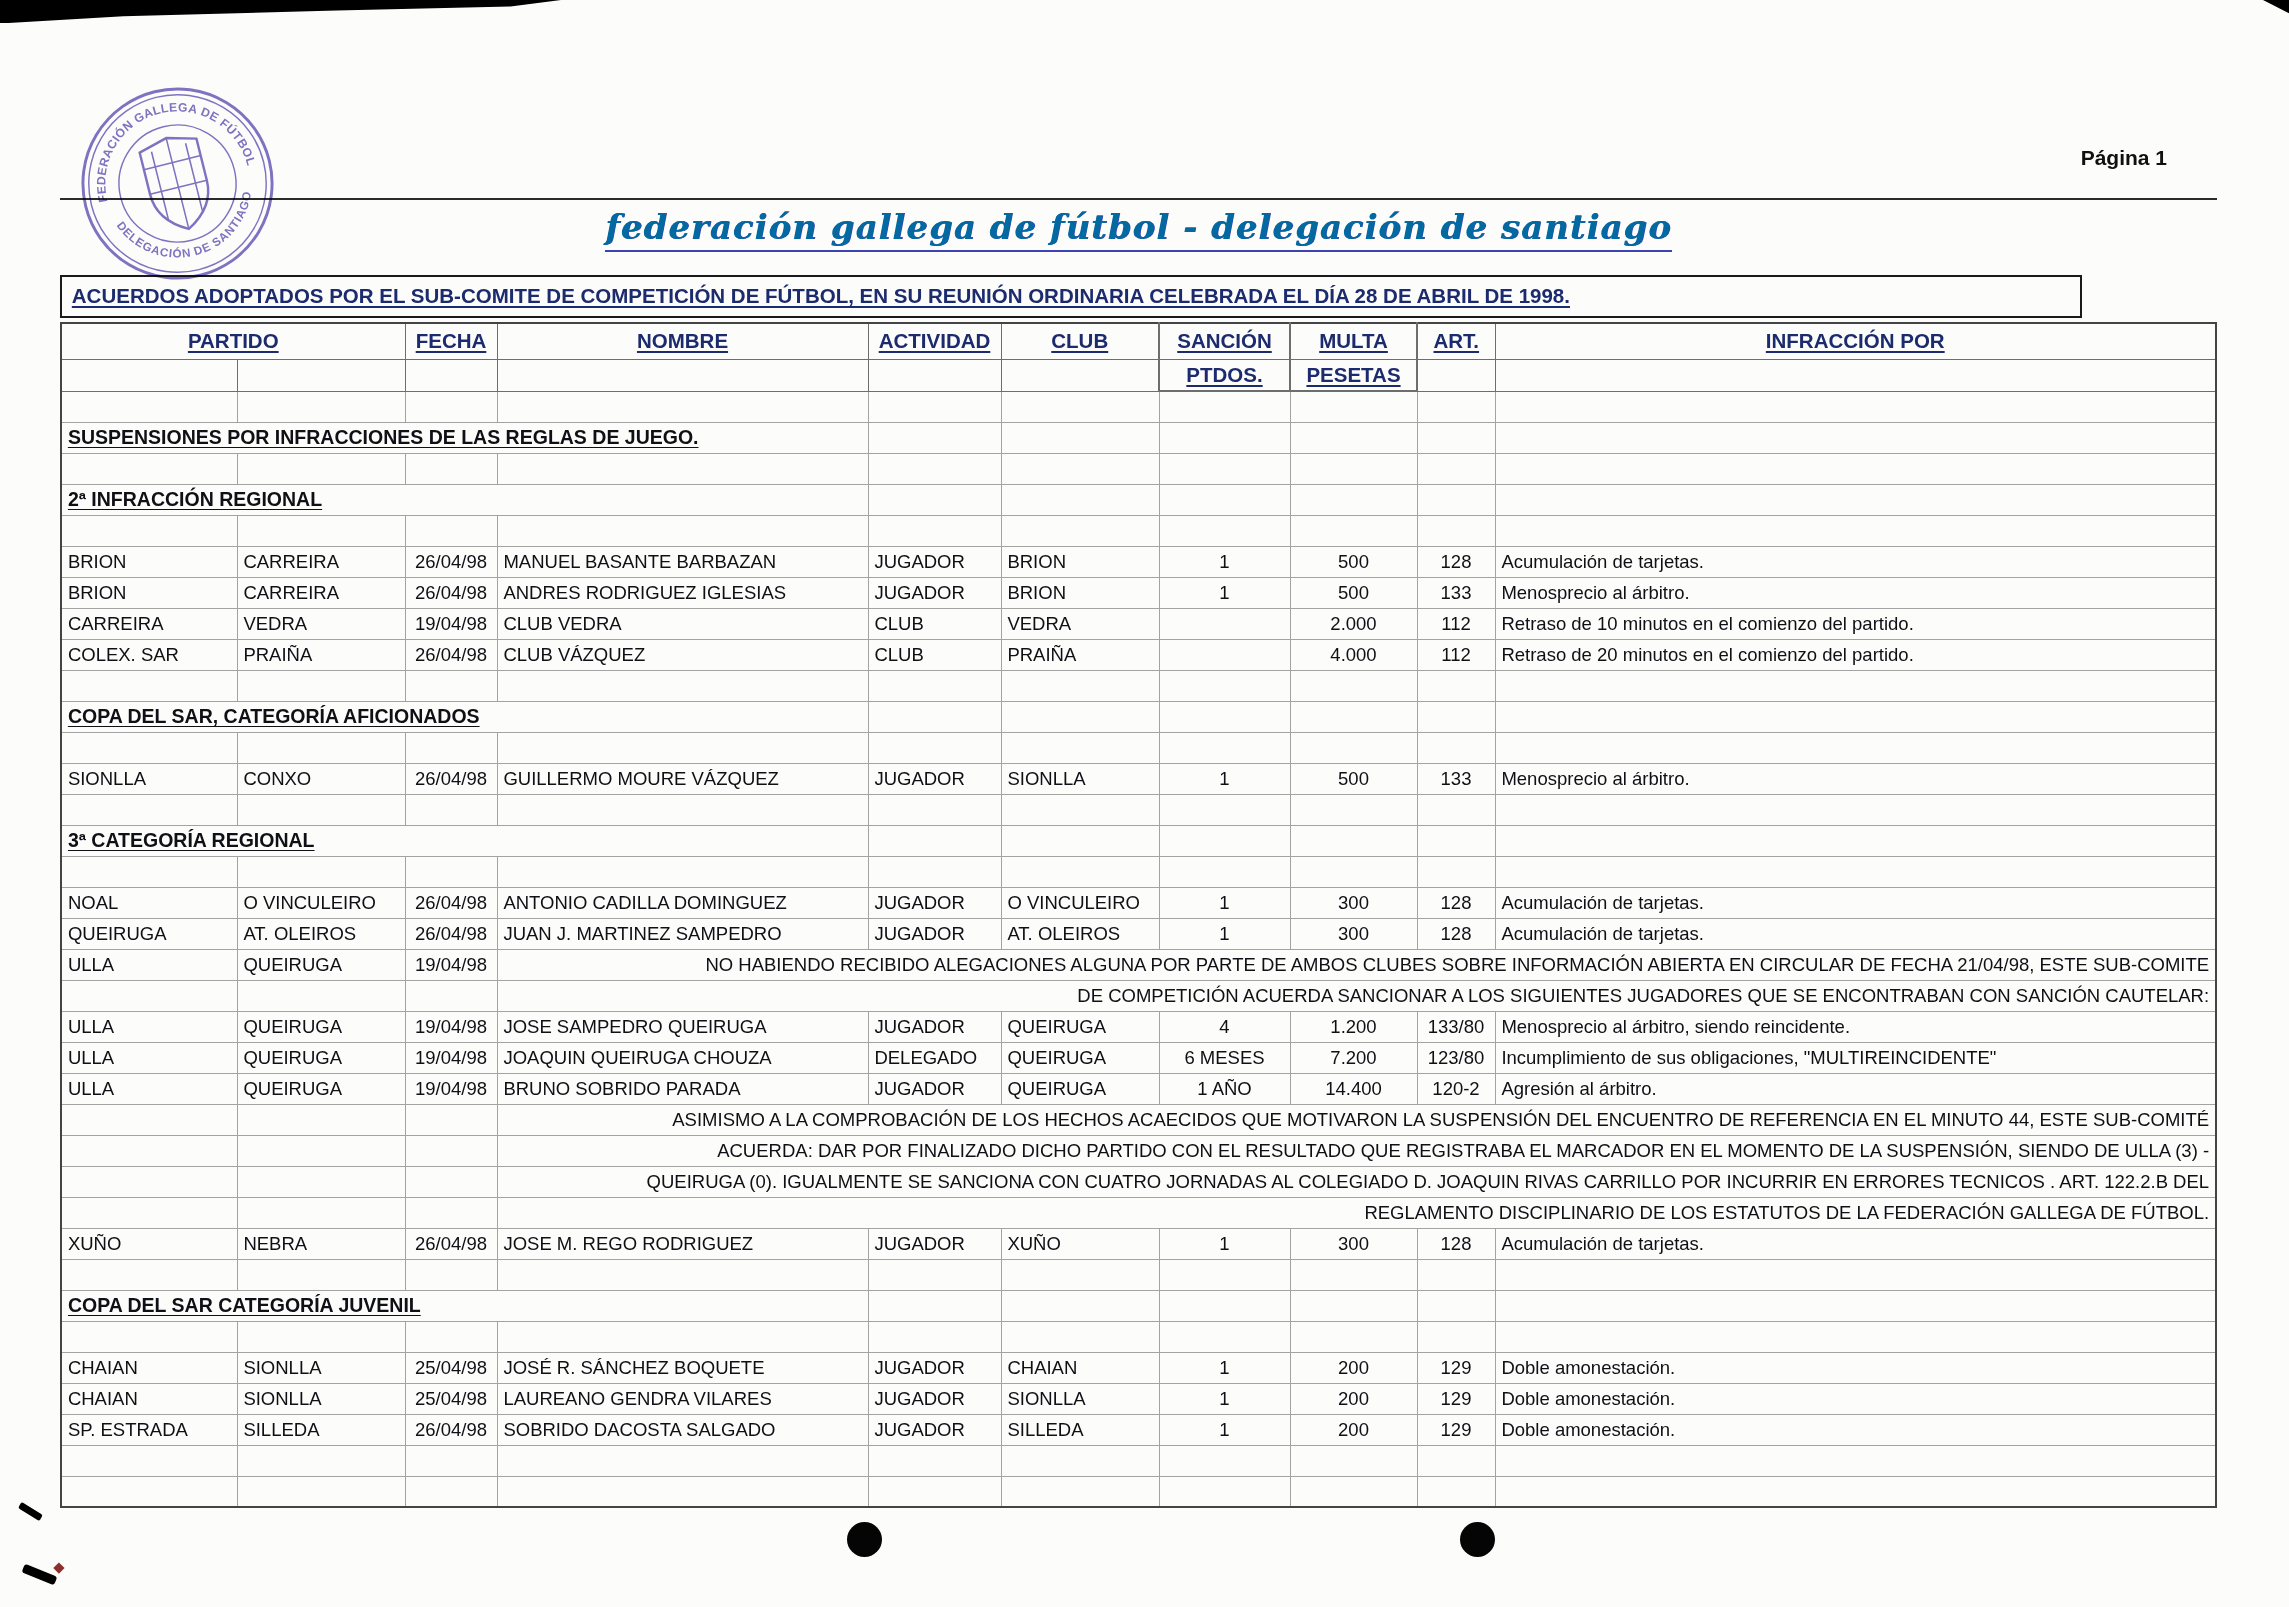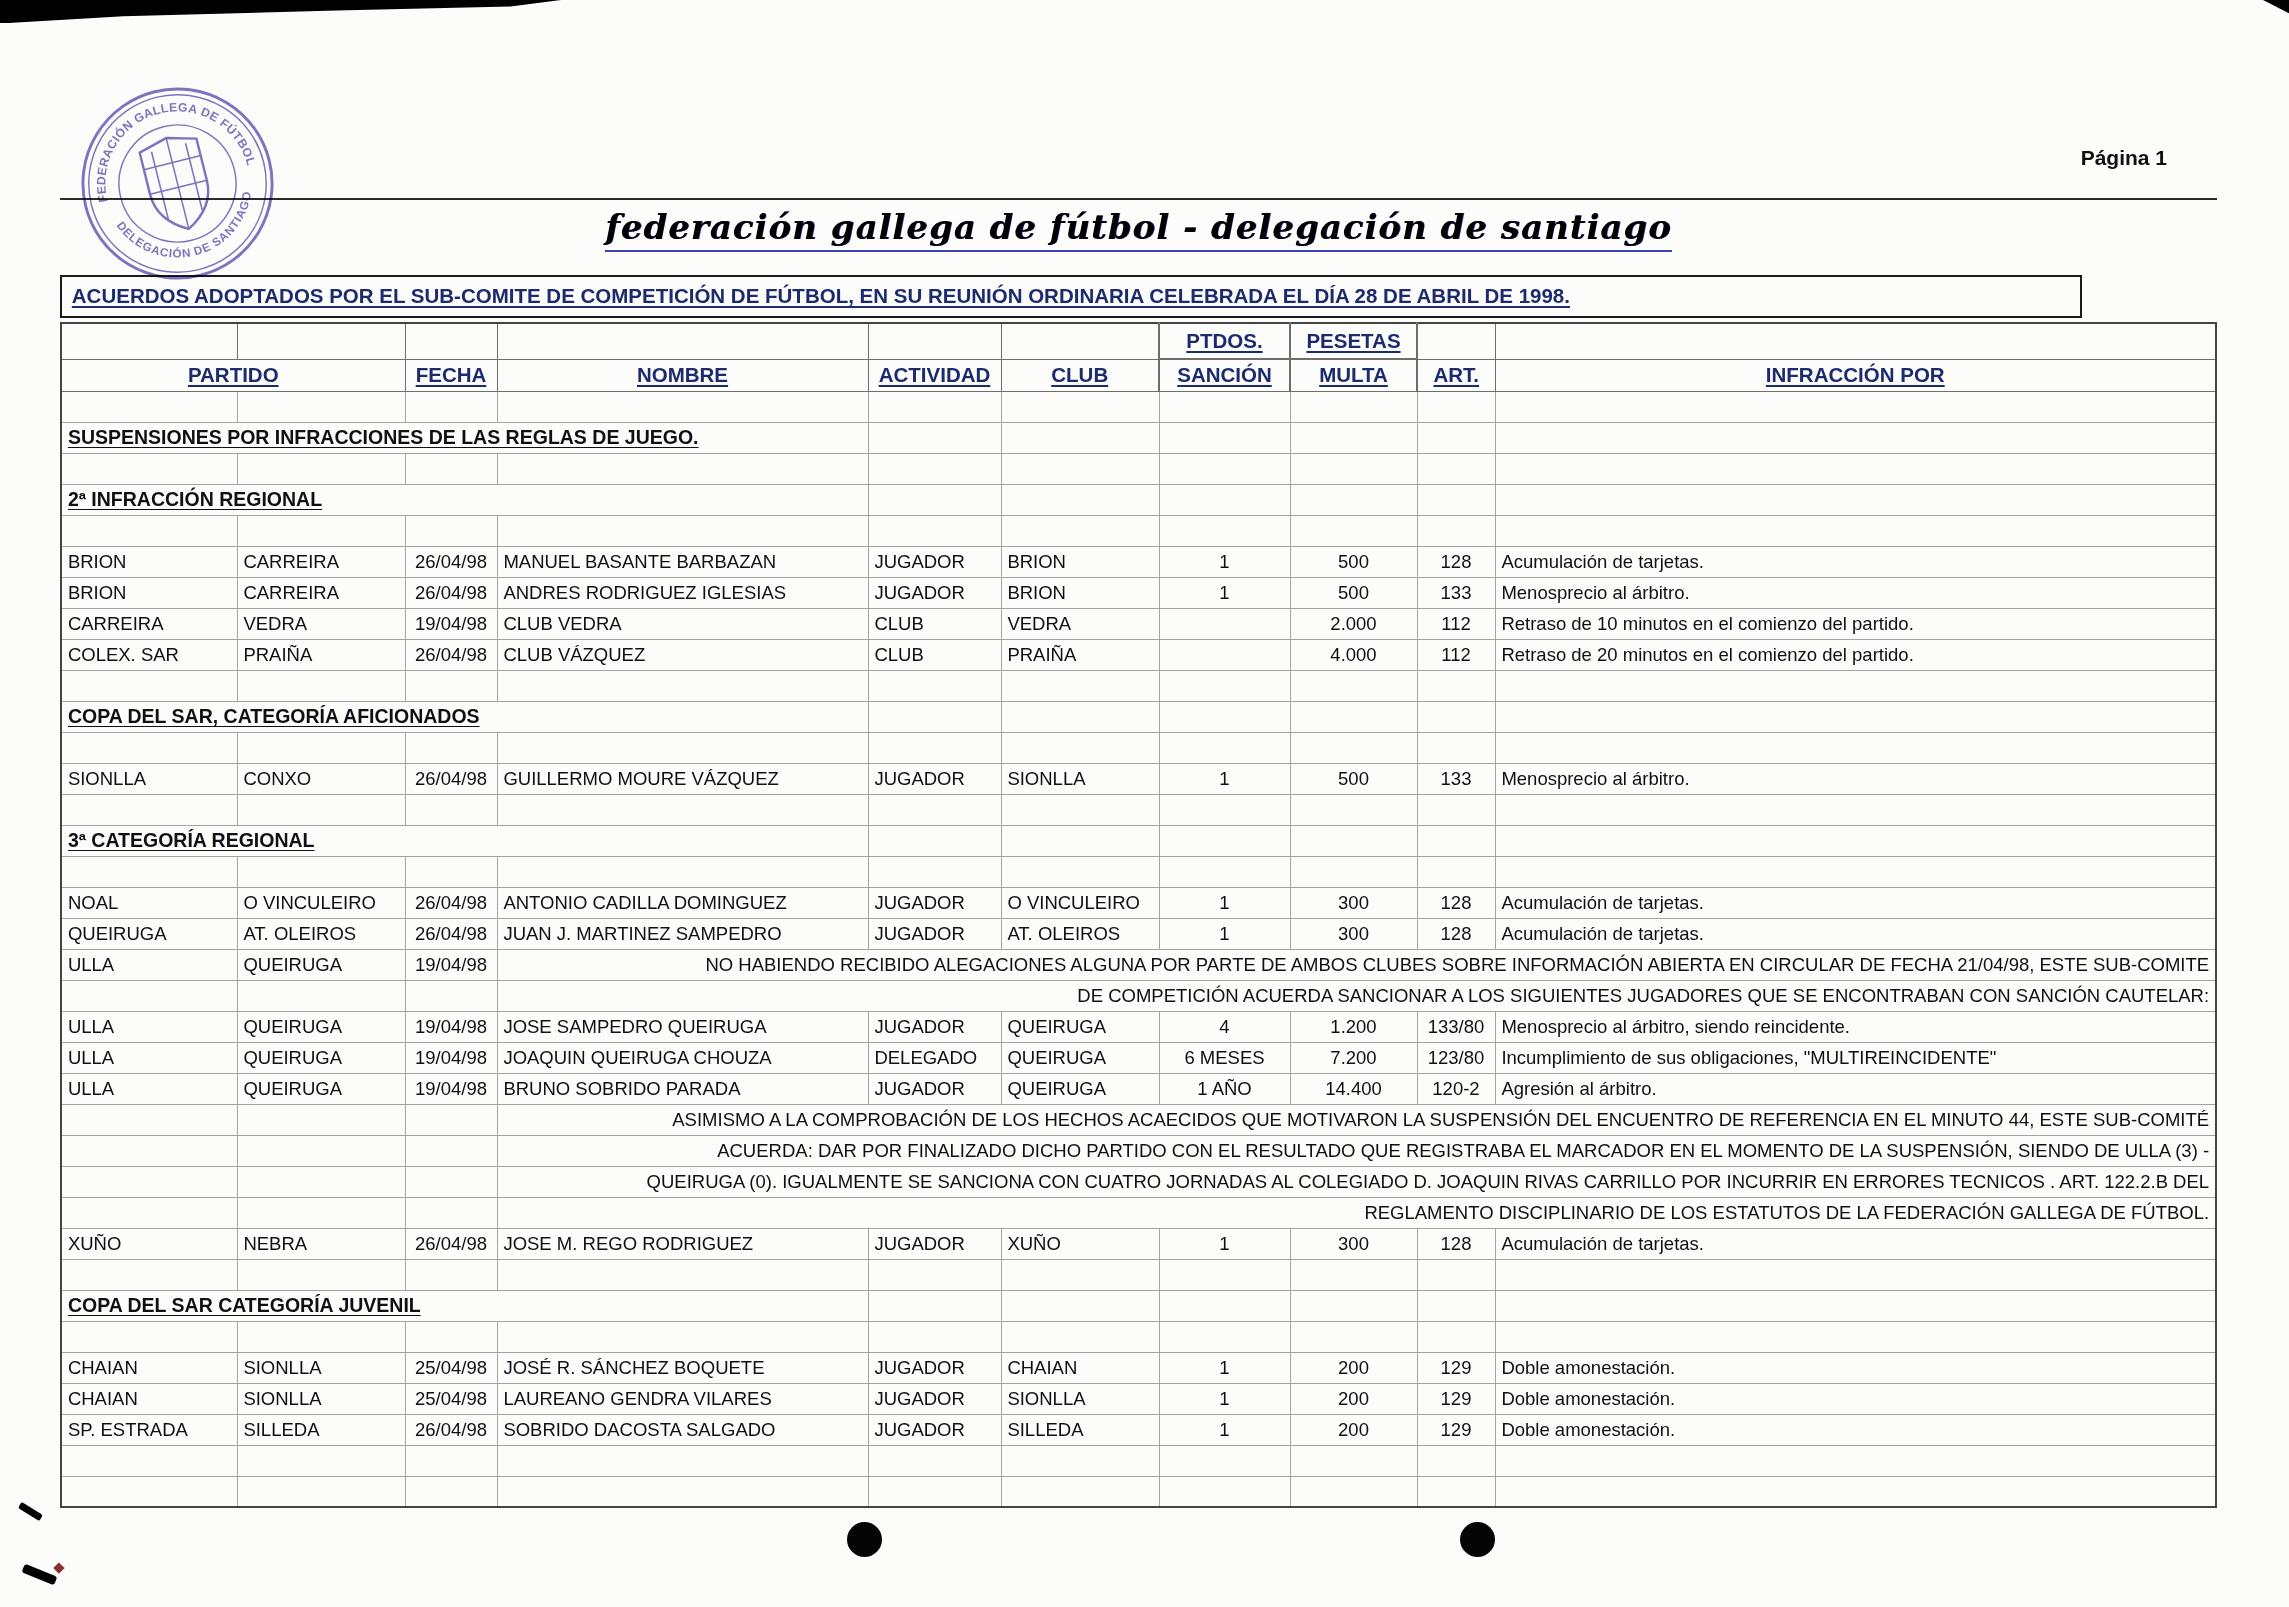--- a/index.html
+++ b/index.html
@@ -25,21 +25,21 @@
     transform:rotate(45deg); }
   .hole { position:absolute; top:1522px; width:35px; height:35px; border-radius:50%; background:#050505; }
   .hole1 { left:847px; }
   .hole2 { left:1460px; }
 
   
   .pagina { position:absolute; top:146px; right:123px; font-size:21px; font-weight:bold; color:#101010; }
   .rule { position:absolute; top:198px; left:60px; width:2157px; height:2px; background:#2b2b2b; }
   .title { position:absolute; top:207px; left:60px; width:2157px; text-align:center;
     font-family:"DejaVu Serif", serif; font-style:italic; font-weight:bold;
-    font-size:34px; color:#000000; letter-spacing:1px;
+    font-size:34px; color:#0369a1; letter-spacing:1px;
     text-shadow:0.6px 0 0 #3d43b4; }
   .title span { border-bottom:2.9px solid #3d43b4; padding-bottom:2.9px; }
 
   .seal { position:absolute; top:86px; left:80px; width:195px; height:195px;
     transform:rotate(-14deg); opacity:0.88; mix-blend-mode:multiply; z-index:5; }
 
   .banner { position:absolute; top:275px; left:60px; width:2022px;
     border:2px solid #1a1a1a; padding:6.8px 9.8px 7.8px;
     font-size:20.5px; font-weight:bold; color:#1c2a6e; background:transparent; }
   .banner .u { text-decoration:underline; text-underline-offset:2.9px; }
@@ -123,42 +123,42 @@
       <col style="width:371px">
     <col style="width:133px">
       <col style="width:158px">
       <col style="width:131px">
       <col style="width:127px">
     <col style="width:78px">
       <col>
   </colgroup>
   <thead>
     <tr>
-      <th></th>
-      <th></th>
-      <th></th>
-      <th></th>
-      <th></th>
-      <th></th>
-      <th class="hv hb"><span class="u">PTDOS.</span></th>
-      <th class="hv hb"><span class="u">PESETAS</span></th>
-      <th></th>
-      <th></th>
-    </tr>
-    <tr>
       <th colspan="2"><span class="u">PARTIDO</span></th>
       <th><span class="u">FECHA</span></th>
       <th><span class="u">NOMBRE</span></th>
       <th><span class="u">ACTIVIDAD</span></th>
       <th><span class="u">CLUB</span></th>
       <th class="hv"><span class="u">SANCIÓN</span></th>
       <th class="hv"><span class="u">MULTA</span></th>
       <th><span class="u">ART.</span></th>
       <th><span class="u">INFRACCIÓN POR</span></th>
     </tr>
+    <tr>
+      <th></th>
+      <th></th>
+      <th></th>
+      <th></th>
+      <th></th>
+      <th></th>
+      <th class="hv hb"><span class="u">PTDOS.</span></th>
+      <th class="hv hb"><span class="u">PESETAS</span></th>
+      <th></th>
+      <th></th>
+    </tr>
   </thead>
   <tbody>
       <tr>
         <td class="col-0"></td>
         <td class="col-1"></td>
         <td class="col-2"></td>
         <td class="col-3"></td>
         <td class="col-4"></td>
         <td class="col-5"></td>
         <td class="col-6"></td>

